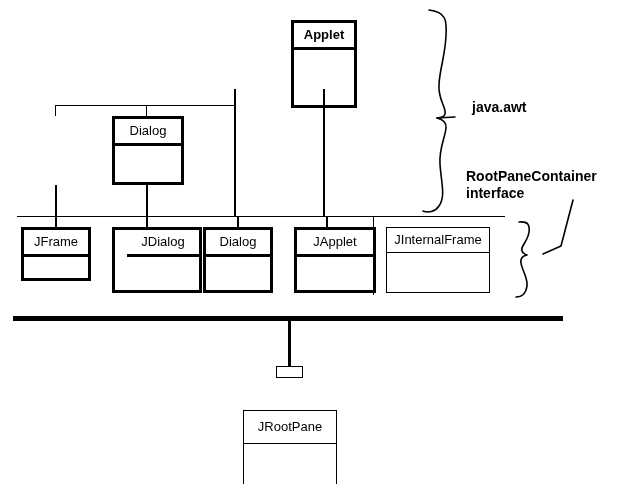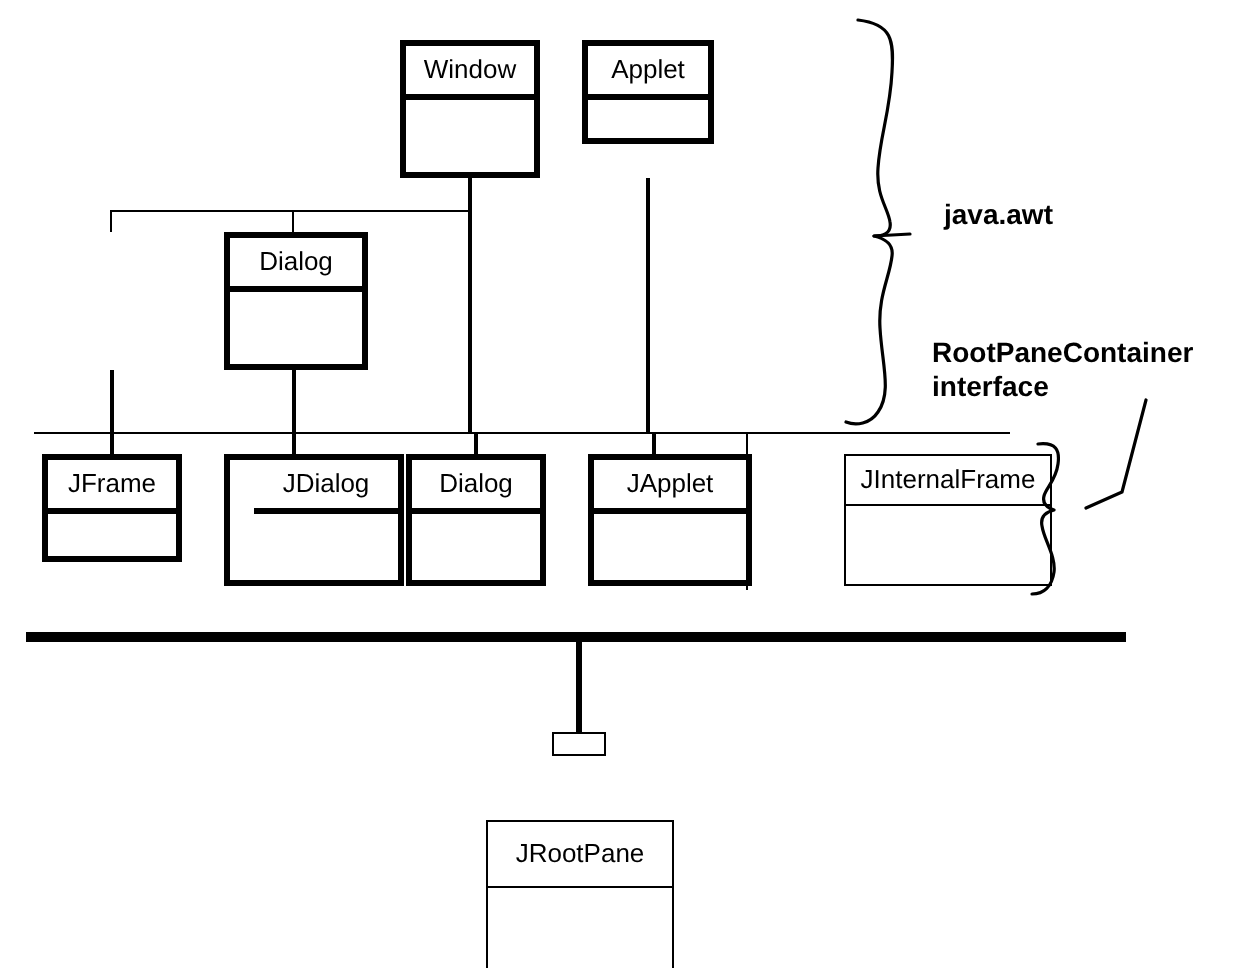--- a/index.html
+++ b/index.html
@@ -98,26 +98,22 @@
   .leader {
     position: absolute;
     overflow: visible;
   }
 </style>
 </head>
 <body>
 
 <div id="canvas">
 
-  <div class="uml-box" style="left:200px; top:20px; width:70px; height:69px;">
-    <div class="uml-title">Window</div>
-    <div class="uml-body"></div>
-  </div>
-
-  <div class="uml-box" style="left:291px; top:20px; width:66px; height:52px;">
+
+  <div class="uml-box" style="left:291px; top:20px; width:66px; height:88px;font-weight:bold;">
     <div class="uml-title">Applet</div>
     <div class="uml-body"></div>
   </div>
 
 
   <div class="uml-box" style="left:112px; top:116px; width:72px; height:69px;">
     <div class="uml-title">Dialog</div>
     <div class="uml-body"></div>
   </div>
 
@@ -134,21 +130,21 @@
   <div class="uml-box" style="left:203px; top:227px; width:70px; height:66px;">
     <div class="uml-title">Dialog</div>
     <div class="uml-body"></div>
   </div>
 
   <div class="uml-box" style="left:294px; top:227px; width:82px; height:66px;">
     <div class="uml-title">JApplet</div>
     <div class="uml-body"></div>
   </div>
 
-  <div class="uml-box thin" style="left:386px; top:227px; width:104px; height:66px;margin-left:36px;">
+  <div class="uml-box thin" style="left:386px; top:227px; width:104px; height:66px;">
     <div class="uml-title">JInternalFrame</div>
     <div class="uml-body"></div>
   </div>
 
   <div class="tab" style="left:276px; top:366px; width:27px; height:12px;"></div>
 
   <div class="uml-box thin" style="left:243px; top:377px; width:94px; height:93px;margin-top:33px;">
     <div class="uml-title" style="padding:8px 2px 9px 2px;">JRootPane</div>
     <div class="uml-body"></div>
   </div>

